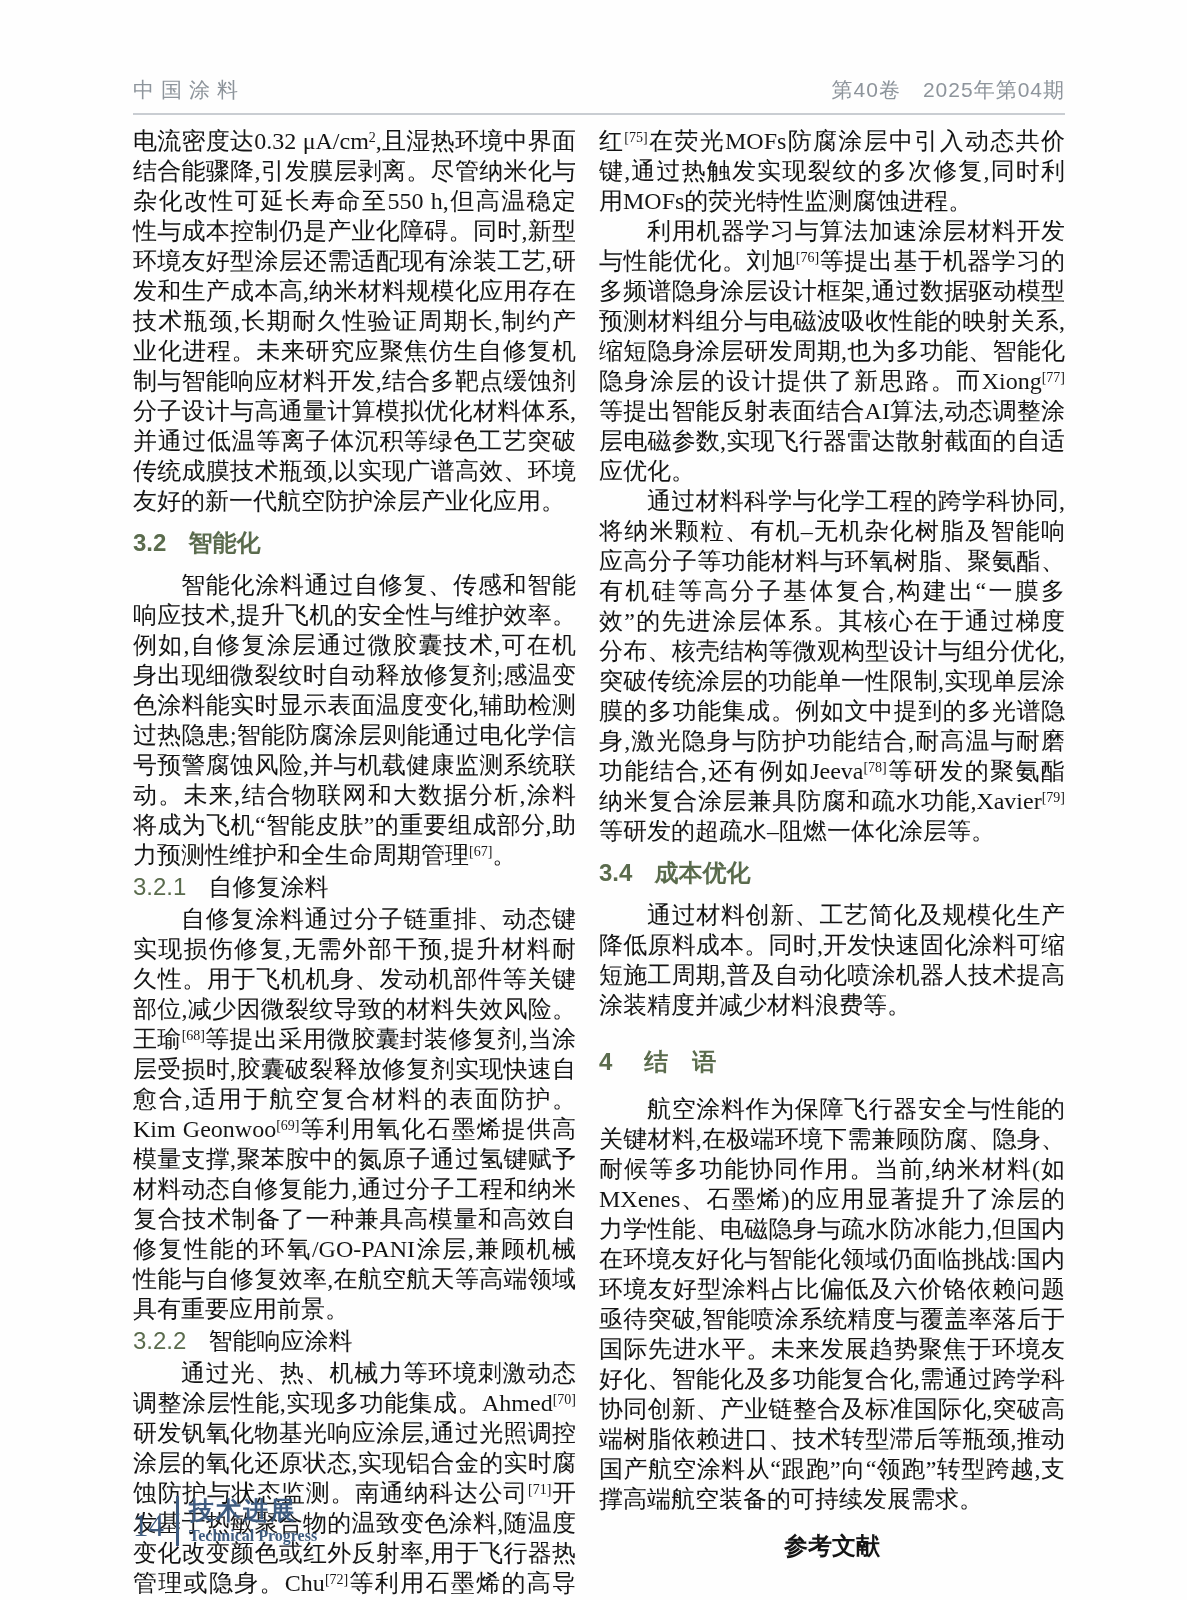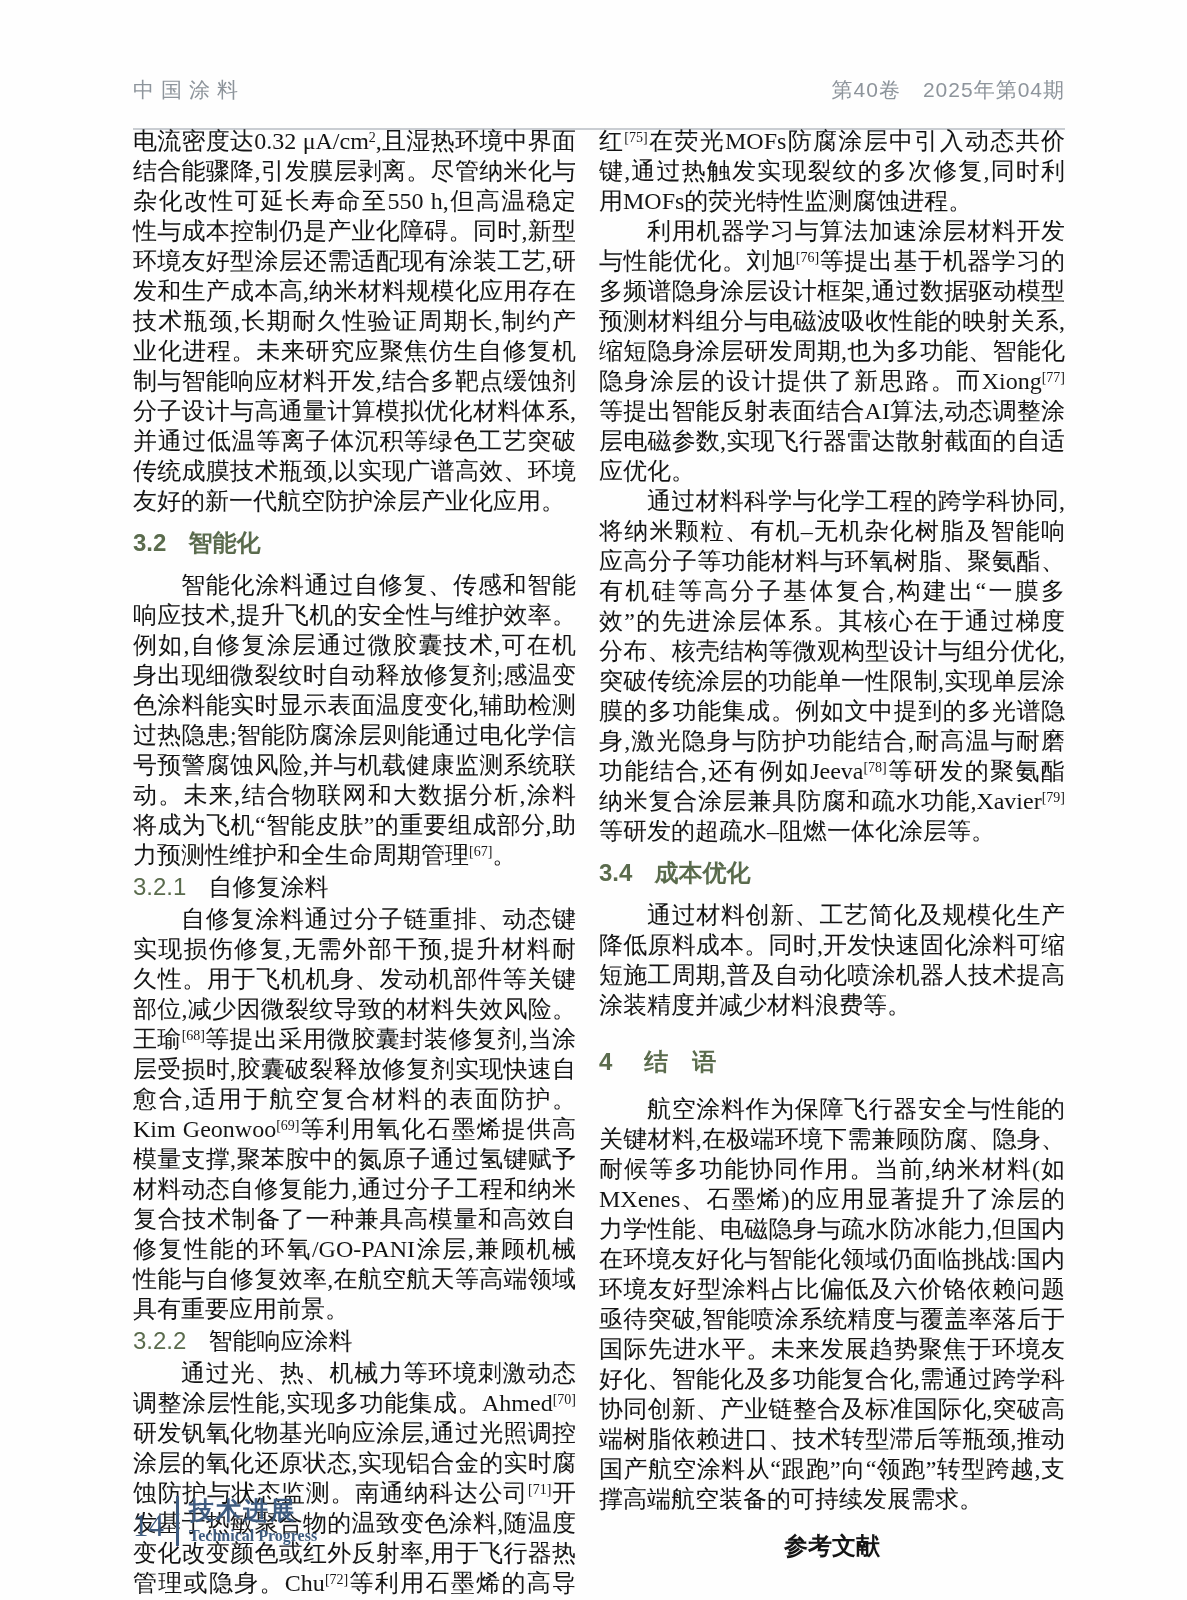--- a/index.html
+++ b/index.html
@@ -8,21 +8,21 @@
   html,body{margin:0;padding:0;background:#ffffff;}
   .page{
     position:relative; width:1187px; height:1600px; background:#fefefe;
     font-family:"Liberation Serif","DejaVu Serif",serif; color:var(--ink);
     overflow:hidden;
   }
   
   .header{
     position:absolute; left:133px; top:76px; width:932px;
     display:flex; justify-content:space-between; align-items:flex-end;
-    padding-bottom:24px; border-bottom:2px solid var(--rule);
+    padding-bottom:9px; border-bottom:2px solid var(--rule);
     font-family:"Liberation Sans","DejaVu Sans",sans-serif;
     font-size:21px; color:var(--gray);
   }
   .journal-name{letter-spacing:7px;}
   .issue-info{letter-spacing:1px;}
   
   .content{
     position:absolute; left:133px; top:126px; width:932px;
     display:flex; justify-content:space-between;
   }

